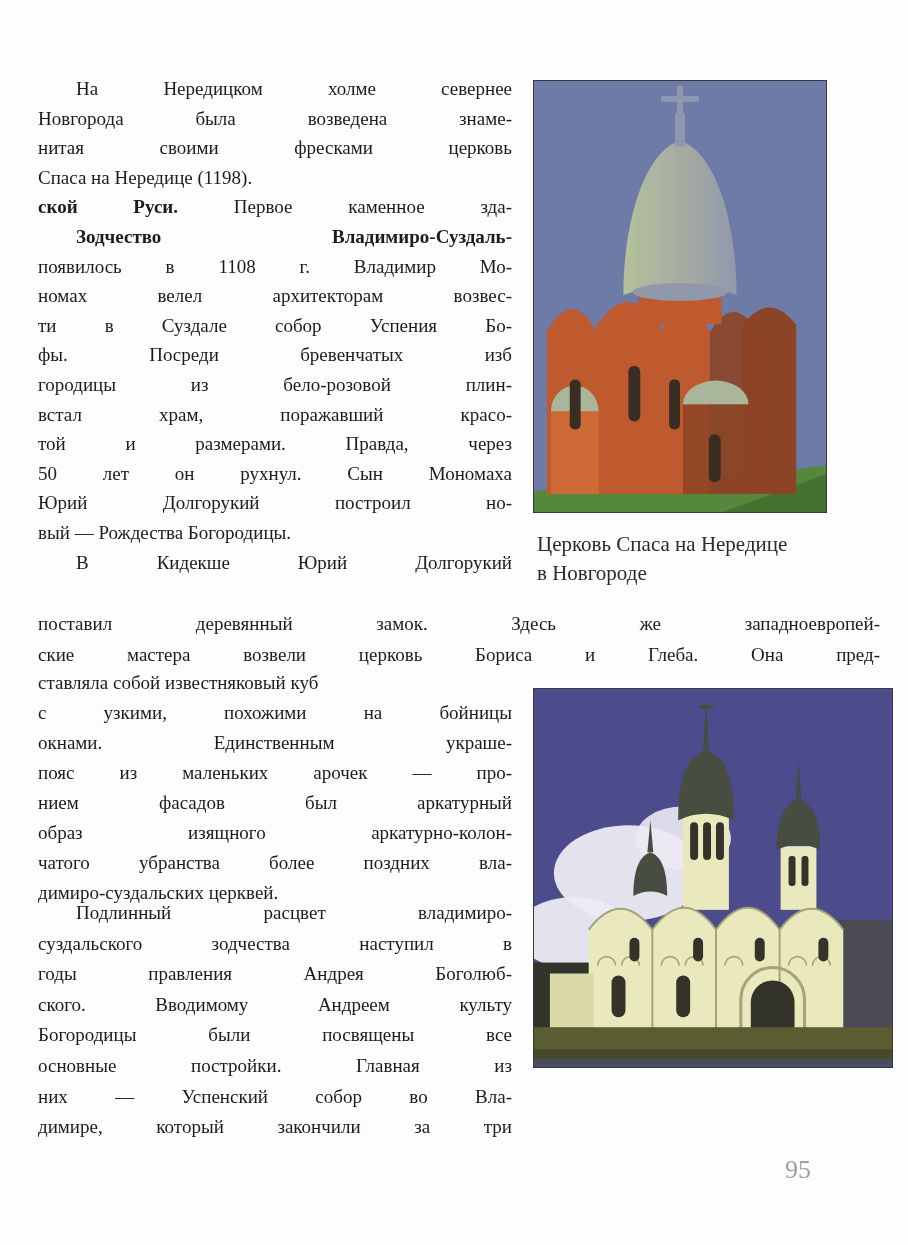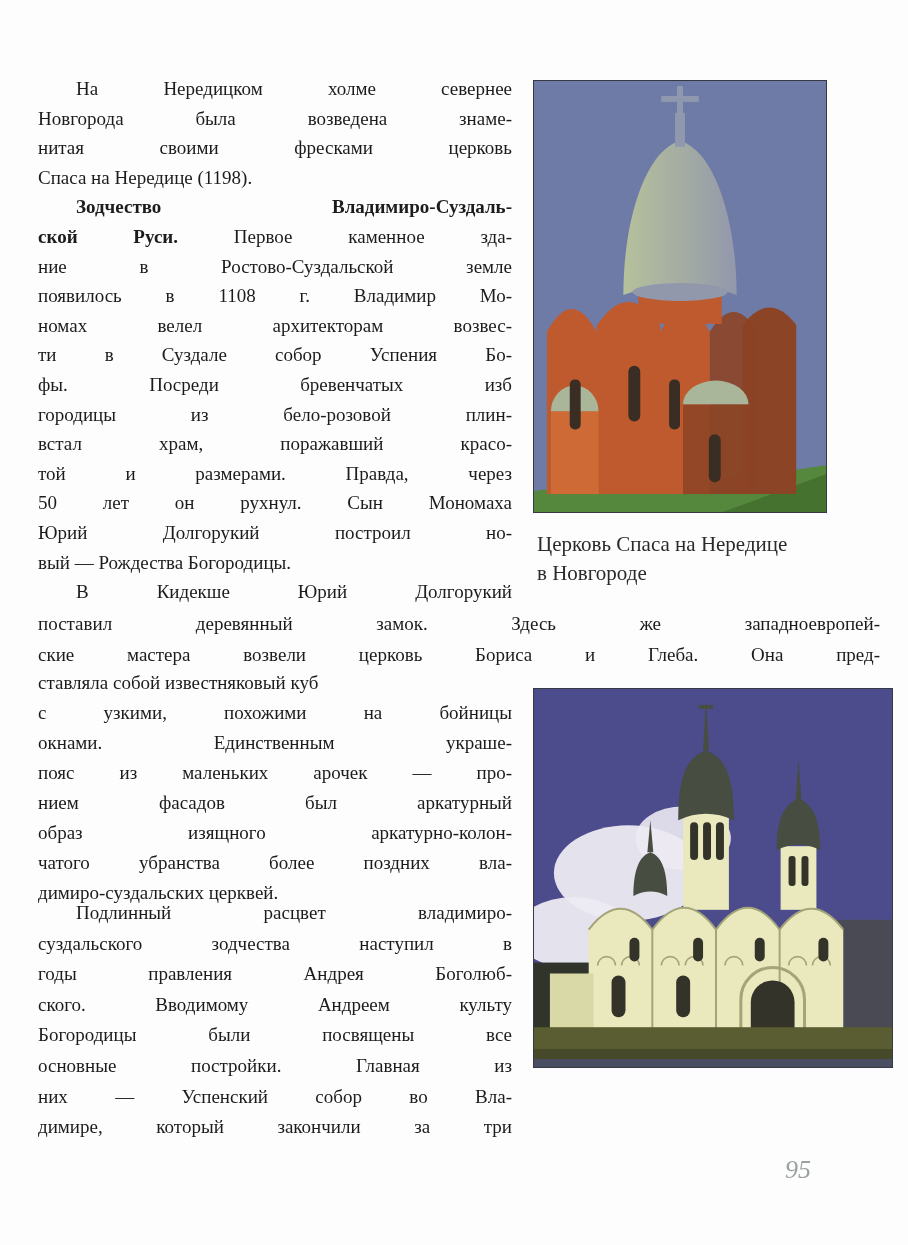--- a/index.html
+++ b/index.html
@@ -7,21 +7,21 @@
         font-family:"Liberation Serif","DejaVu Serif",serif;color:var(--ink,#1c1c1c);}
   .tblock{position:absolute;font-size:19px;}
   .line{text-align:justify;text-align-last:justify;white-space:normal;}
   .line.end{text-align-last:left;}
   .line.ind{text-indent:38px;}
   .line span.b{font-weight:bold;}
   .line span.i{}
   .photo{position:absolute;border:1px solid var(--p1_border);box-sizing:border-box;}
   .photo svg{display:block;width:100%;height:100%;}
   .caption{position:absolute;font-size:21px;line-height:29px;color:var(--caption_ink);}
-  #pagenum{position:absolute;left:785px;top:1155px;font-size:26px;color:var(--page_number_grey);font-style:italic;}
+  #pagenum{position:absolute;left:785px;top:1155px;font-size:26px;color:var(--page_number_grey);}
   
   .c1-sky{fill:var(--p1_sky);} .c1-grass{fill:var(--p1_grass);} .c1-grassd{fill:var(--p1_grass_dark);}
   .c1-brick{fill:var(--p1_brick);} .c1-brickl{fill:var(--p1_brick_light);} .c1-brickd{fill:var(--p1_brick_dark);}
   .c1-domeg{fill:var(--p1_dome_green);} .c1-domes{fill:var(--p1_dome_slate);}
   .c1-cross{fill:var(--p1_cross);} .c1-win{fill:var(--p1_window);}
   
   .c2-sky{fill:var(--p2_sky);} .c2-cloud{fill:var(--p2_cloud);} .c2-wall{fill:var(--p2_wall);}
   .c2-walls{fill:var(--p2_wall_shade);} .c2-acc{stroke:var(--p2_accent);} .c2-dome{fill:var(--p2_dome);}
   .c2-dkl{fill:var(--p2_dark_left);} .c2-dkr{fill:var(--p2_dark_right);} .c2-win{fill:var(--p2_window);}
   .c2-gr{fill:var(--p2_ground);} .c2-grd{fill:var(--p2_ground_dark);} .c2-bot{fill:var(--p2_bottom);}
@@ -31,23 +31,22 @@
 <body>
 
 <div id="page">
 
   <div>
       <div class="tblock" style="top: 74px; left: 38px; width: 474px; line-height: 29.6px;">
         <div class="line ind"><span>На Нередицком холме севернее</span></div>
         <div class="line"><span>Новгорода была возведена знаме-</span></div>
         <div class="line"><span>нитая своими фресками </span><span class="i">церковь</span></div>
         <div class="line end"><span class="i">Спаса на Нередице</span><span> (1198).</span></div>
+        <div class="line"><span class="b">ской Руси.</span><span> Первое каменное зда-</span></div>
         <div class="line ind"><span class="b">Зодчество Владимиро-Суздаль-</span></div>
-        <div class="line"><span class="b">ской Руси.</span><span> Первое каменное зда-</span></div>
-        <div class="line"><span>ние в Ростово-Суздальской земле</span></div>
         <div class="line"><span>появилось в 1108 г. Владимир Мо-</span></div>
         <div class="line"><span>номах велел архитекторам возвес-</span></div>
         <div class="line"><span>ти в Суздале </span><span class="i">собор Успения Бо-</span></div>
         <div class="line"><span>фы. Посреди бревенчатых изб</span></div>
         <div class="line"><span class="i">городицы</span><span> из бело-розовой плин-</span></div>
         <div class="line"><span>встал храм, поражавший красо-</span></div>
         <div class="line"><span>той и размерами. Правда, через</span></div>
         <div class="line"><span>50 лет он рухнул. Сын Мономаха</span></div>
         <div class="line"><span>Юрий Долгорукий построил но-</span></div>
         <div class="line end"><span>вый — </span><span class="i">Рождества Богородицы</span><span>.</span></div>

